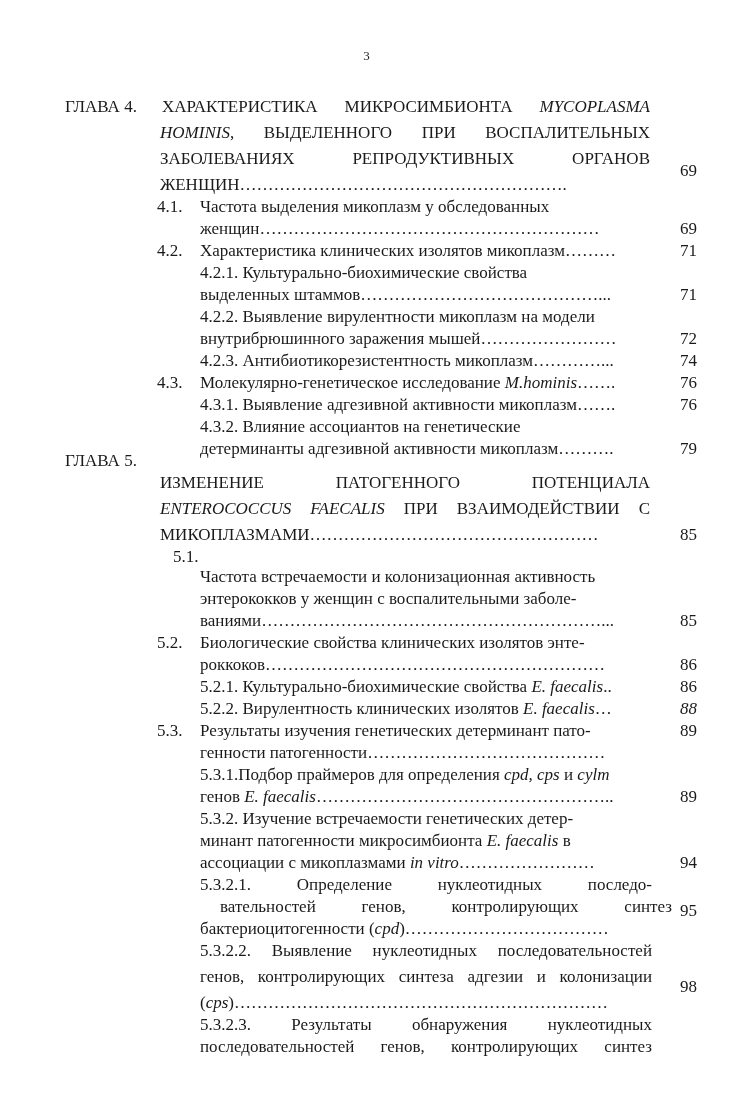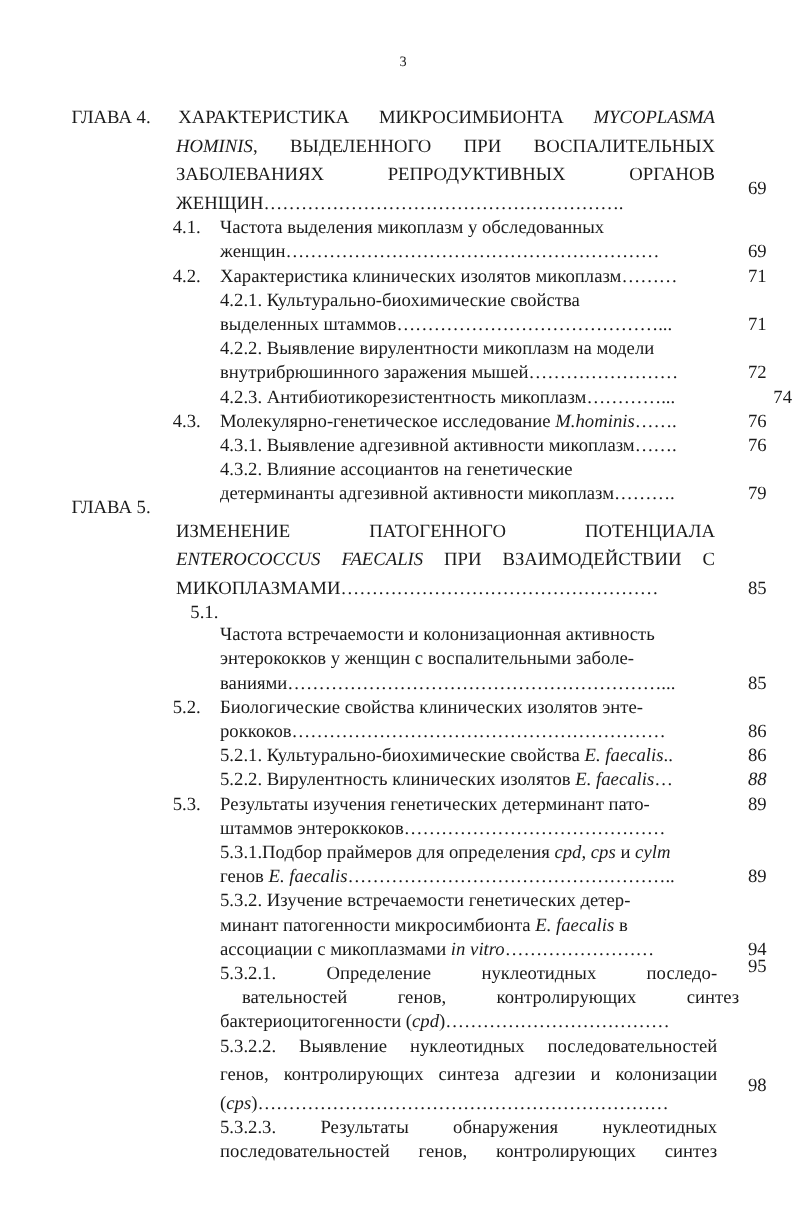--- a/index.html
+++ b/index.html
@@ -56,21 +56,21 @@
 </div>
 
 <div>
   <div class="line" style="left:200px; top:306px;">4.2.2. Выявление вирулентности микоплазм на модели</div>
   <div class="line" style="left:200px; top:328px;">внутрибрюшинного заражения мышей……………………</div>
   <span class="pg" style="top:328px;">72</span>
 </div>
 
 <div>
   <div class="line" style="left:200px; top:350px;">4.2.3. Антибиотикорезистентность микоплазм…………...</div>
-  <span class="pg" style="top:350px;margin-left:23px;">74</span>
+  <span class="pg" style="top:350px;">74</span>
 </div>
 
 <div>
   <span class="lbl" style="left:157px; top:372px;">4.3.</span>
   <div class="line" style="left:200px; top:372px;"><span>Молекулярно-генетическое исследование </span><i>M.hominis</i><span>…….</span></div>
   <span class="pg" style="top:372px;">76</span>
 </div>
 
 <div>
   <div class="line" style="left:200px; top:394px;font-family:Liberation Serif, serif;">4.3.1. Выявление адгезивной активности микоплазм…….</div>
@@ -112,42 +112,42 @@
 </div>
 
 <div>
   <div class="line" style="left:200px; top:698px;"><span>5.2.2. Вирулентность клинических изолятов </span><i>E. faecalis</i><span>…</span></div>
   <span class="pg" style="top:698px;font-style:italic;">88</span>
 </div>
 
 <div>
   <span class="lbl" style="left:157px; top:720px;">5.3.</span>
   <div class="line" style="left:200px; top:720px;">Результаты изучения генетических детерминант пато-</div>
-  <div class="line" style="left:200px; top:742px;">штаммов энтероккоков……………………………………</div>
+  <div class="line" style="left:200px; top:742px;">генности патогенности……………………………………</div>
   <span class="pg" style="top:720px;">89</span>
 </div>
 
 <div>
   <div class="line" style="left:200px; top:764px;"><span>5.3.1.Подбор праймеров для определения </span><i>cpd, cps</i><span> и </span><i>cylm</i></div>
   <div class="line" style="left:200px; top:786px;"><span>генов </span><i>E. faecalis</i><span>……………………………………………..</span></div>
   <span class="pg" style="top:786px;">89</span>
 </div>
 
 <div>
   <div class="line" style="left:200px; top:808px;">5.3.2. Изучение встречаемости генетических детер-</div>
   <div class="line" style="left:200px; top:830px;"><span>минант патогенности микросимбионта </span><i>E. faecalis</i><span> в</span></div>
   <div class="line" style="left:200px; top:852px;"><span>ассоциации с микоплазмами </span><i>in vitro</i><span>……………………</span></div>
   <span class="pg" style="top:852px;">94</span>
 </div>
 
 <div>
   <div class="line justify" style="left:200px; top:874px; width:452px;">5.3.2.1. Определение нуклеотидных последо-</div>
   <div class="line justify" style="left:200px; top:896px; width:452px;margin-left:20px;">вательностей генов, контролирующих синтез</div>
   <div class="line" style="left:200px; top:918px;"><span>бактериоцитогенности (</span><i>cpd</i><span>)………………………………</span></div>
-  <span class="pg" style="top:868px;font-family:Liberation Serif, serif;">95</span>
+  <span class="pg" style="top:900px;font-family:Liberation Serif, serif;">95</span>
 </div>
 
 <div>
   <div class="line justify" style="left:200px; top:940px; width:452px;">5.3.2.2. Выявление нуклеотидных последовательностей</div>
   <div class="line justify" style="left:200px; top:966px; width:452px;">генов, контролирующих синтеза адгезии и колонизации</div>
   <div class="line" style="left:200px; top:992px;"><span>(</span><i>cps</i><span>)…………………………………………………………</span></div>
   <span class="pg" style="top:976px;">98</span>
 </div>
 
 <div>

